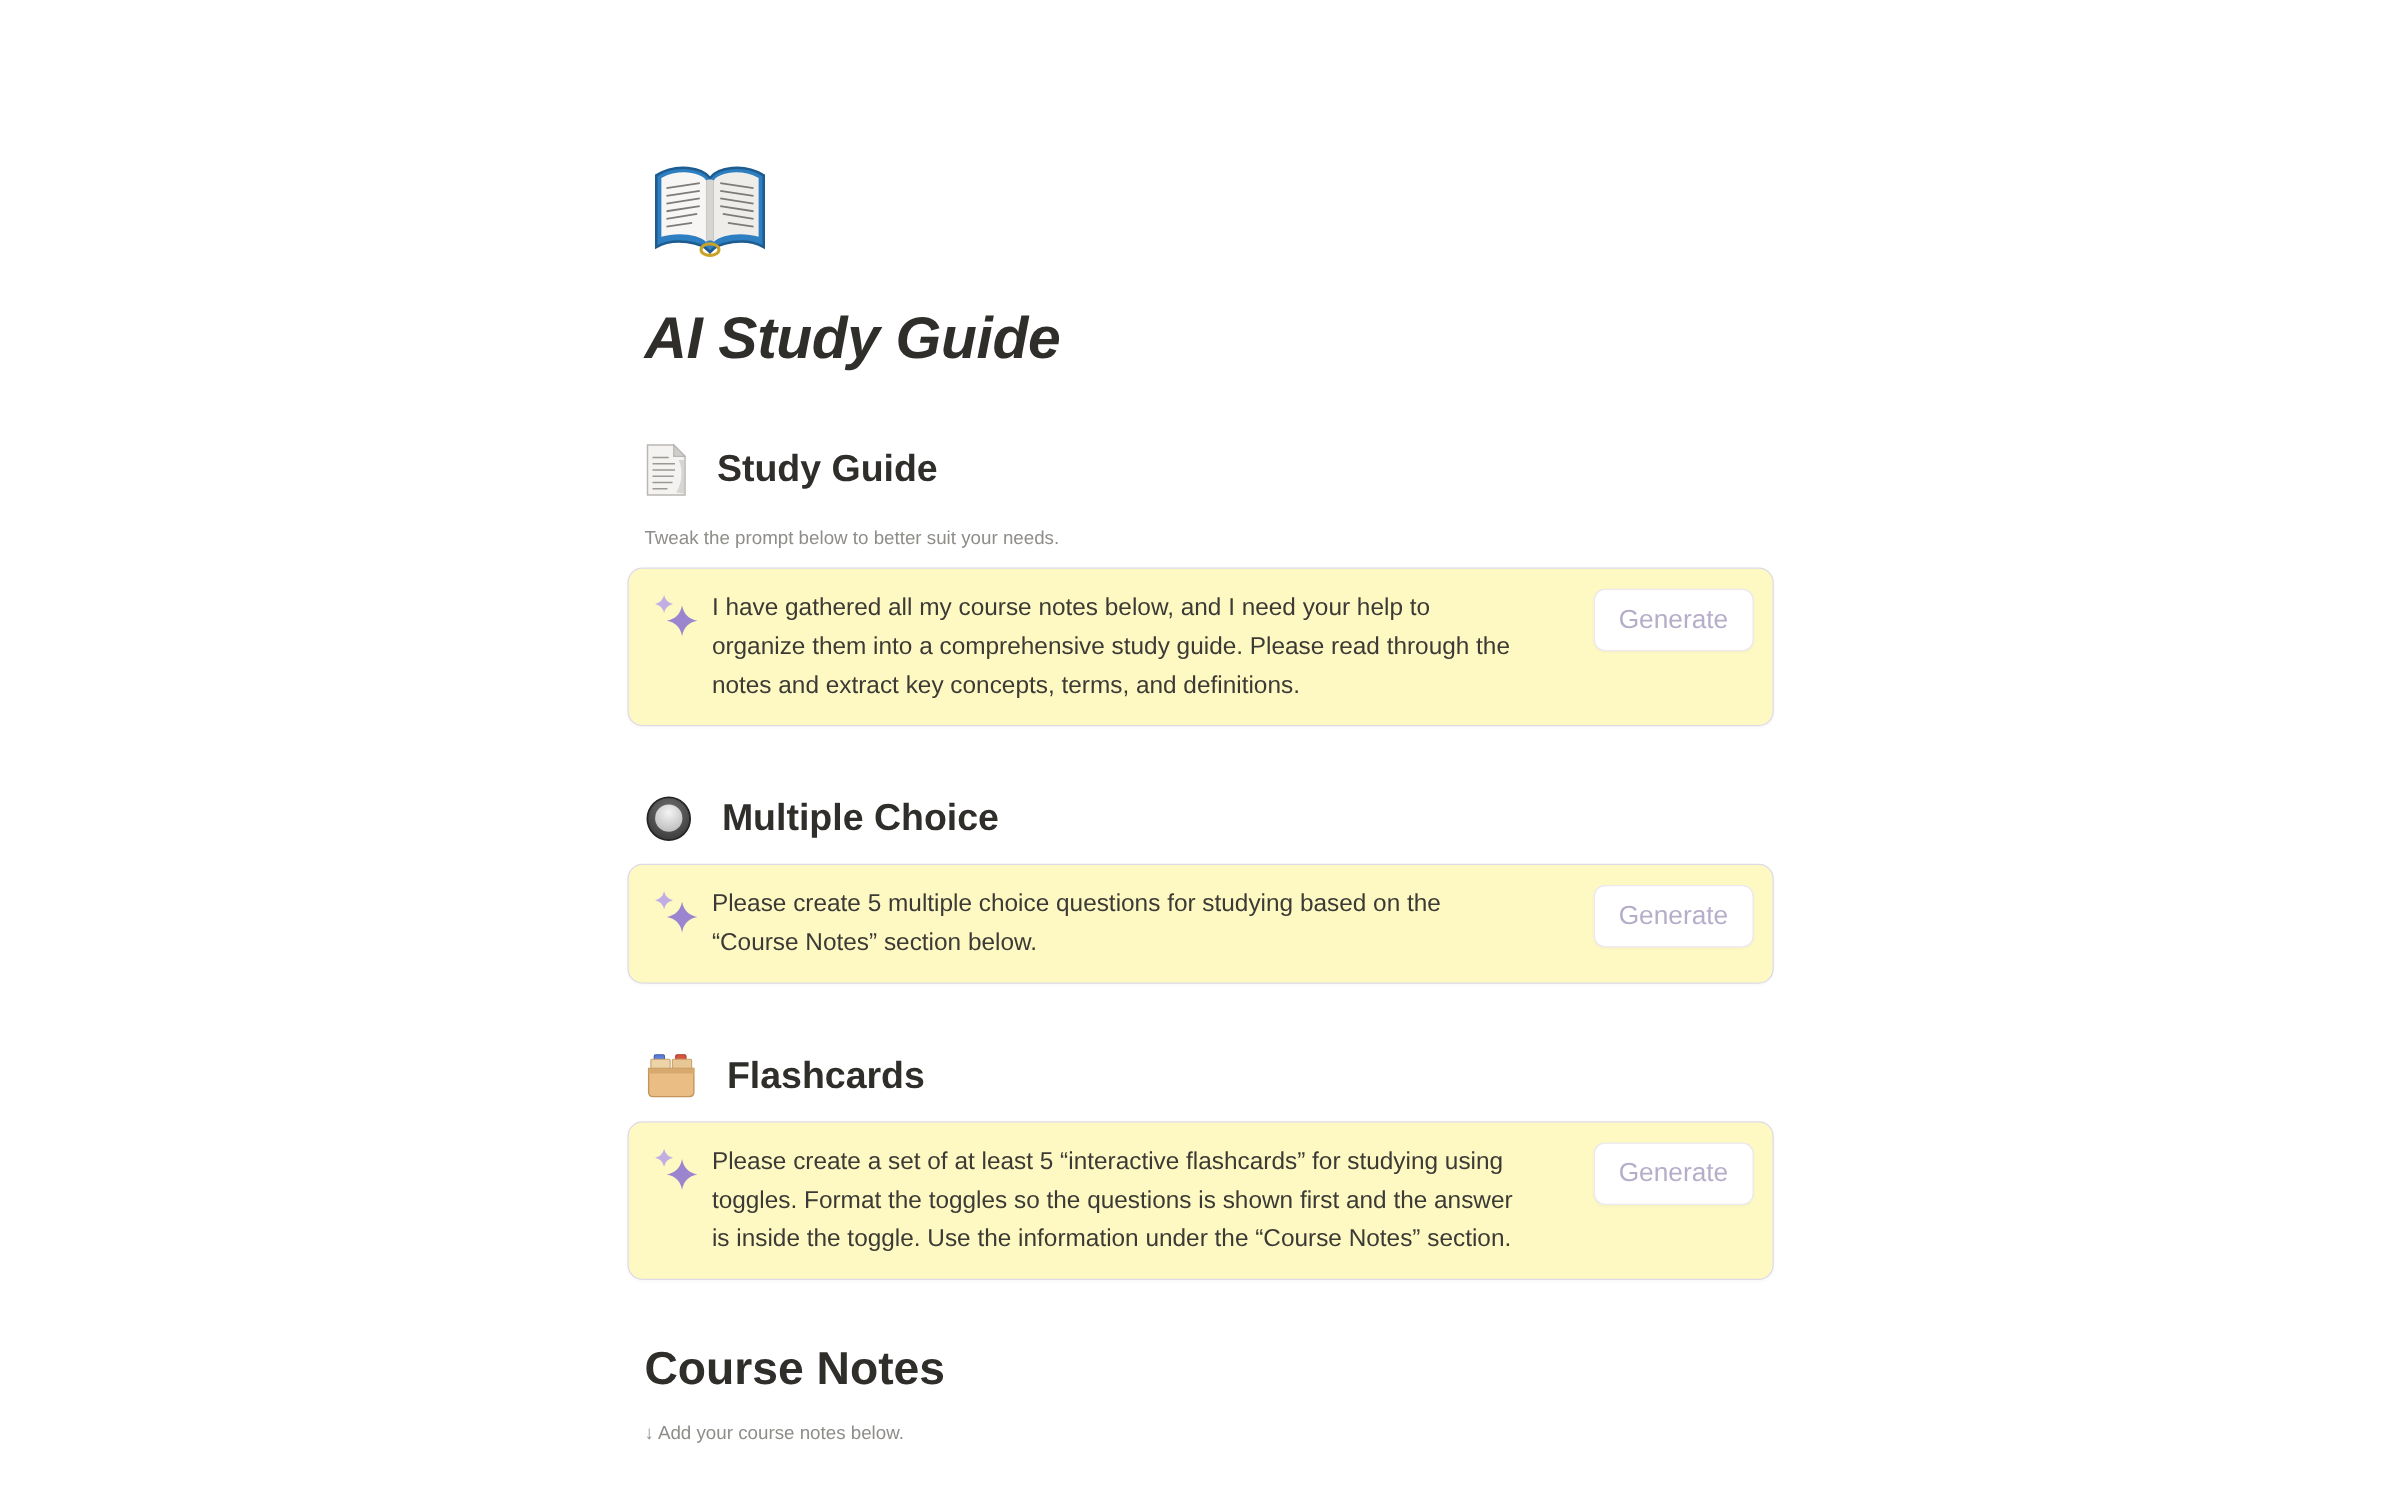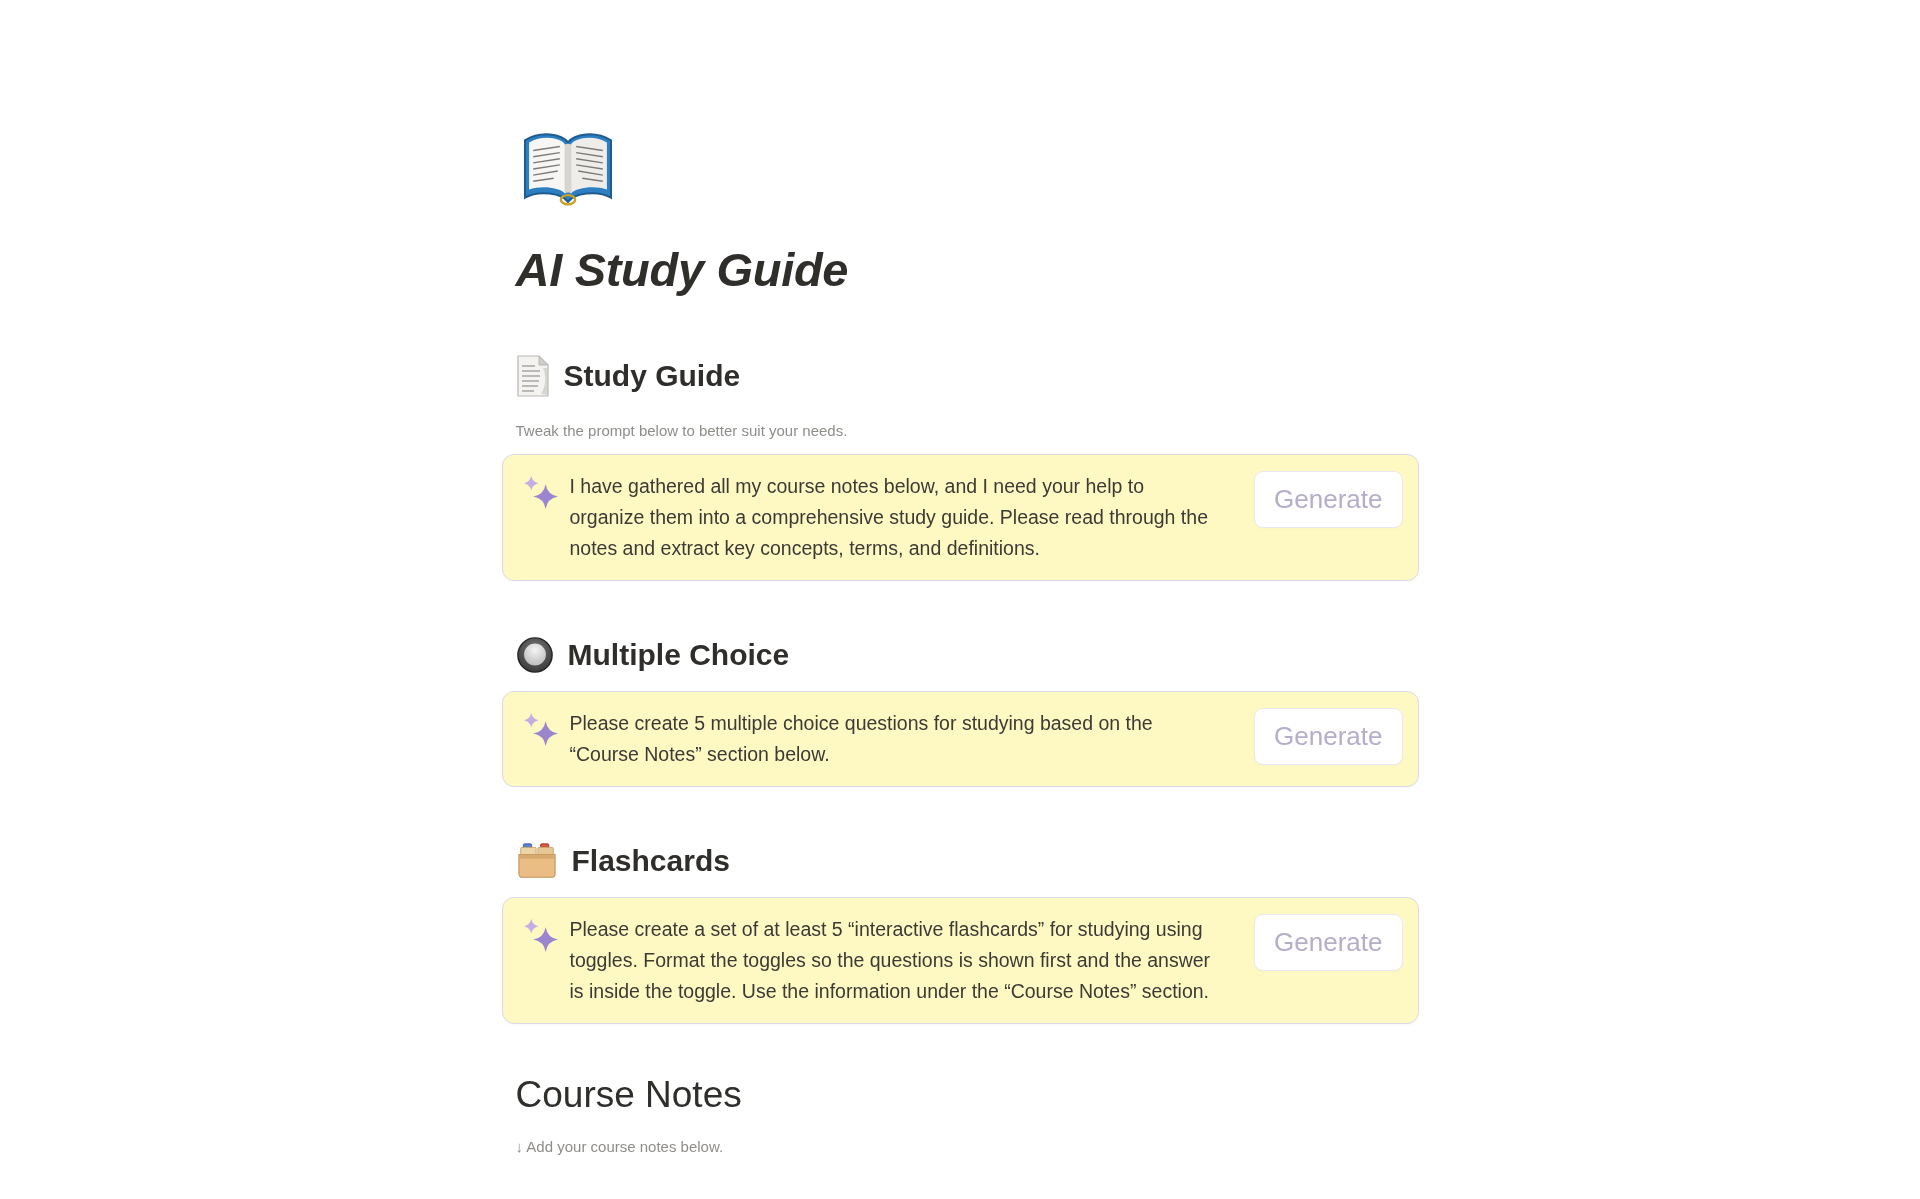--- a/index.html
+++ b/index.html
@@ -25,21 +25,21 @@
     color: #2f2e2b;
     letter-spacing: -0.3px;
     font-style: italic;
   }
   .section { margin-top: 52px; }
   .section.first { margin-top: 56px; }
   .h2 {
     margin-left: 14px;
     display: flex;
     align-items: center;
-    gap: 14px;
+    gap: 24px;
     font-size: 30px;
     line-height: 44px;
     font-weight: 700;
     color: #2f2e2b;
   }
   .h2 .h2-icon { flex: 0 0 auto; display: inline-flex; }
   .h2 .h2-icon svg { display: block; }
   .caption {
     margin: 20px 0 0 14px;
     font-size: 15px;
@@ -63,34 +63,34 @@
     font-size: 19.5px;
     line-height: 31px;
     color: #3c3a35;
     white-space: pre;
     flex: 0 1 auto;
   }
   .generate-btn {
     margin-left: auto;
     flex: 0 0 auto;
     font-family: "Liberation Sans", "DejaVu Sans", sans-serif;
-    font-size: 26px;
+    font-size: 21px;
     color: #b6adc9;
     background: #ffffff;
     border: 1px solid #eae8f0;
     border-radius: 9px;
     padding: 12px 19px;
     cursor: pointer;
     box-shadow: 0 1px 2px rgba(80, 70, 120, 0.03);
   }
   .notes-title {
     margin: 48px 0 16px 14px;
     font-size: 37px;
     line-height: 46px;
-    font-weight: 400;
+    font-weight: 700;
     color: #2f2e2b;
   }
   .notes-caption { margin-top: 16px; }
 </style>
 </head>
 <body>
 
 <div class="content">
 
   <div class="page-icon">

